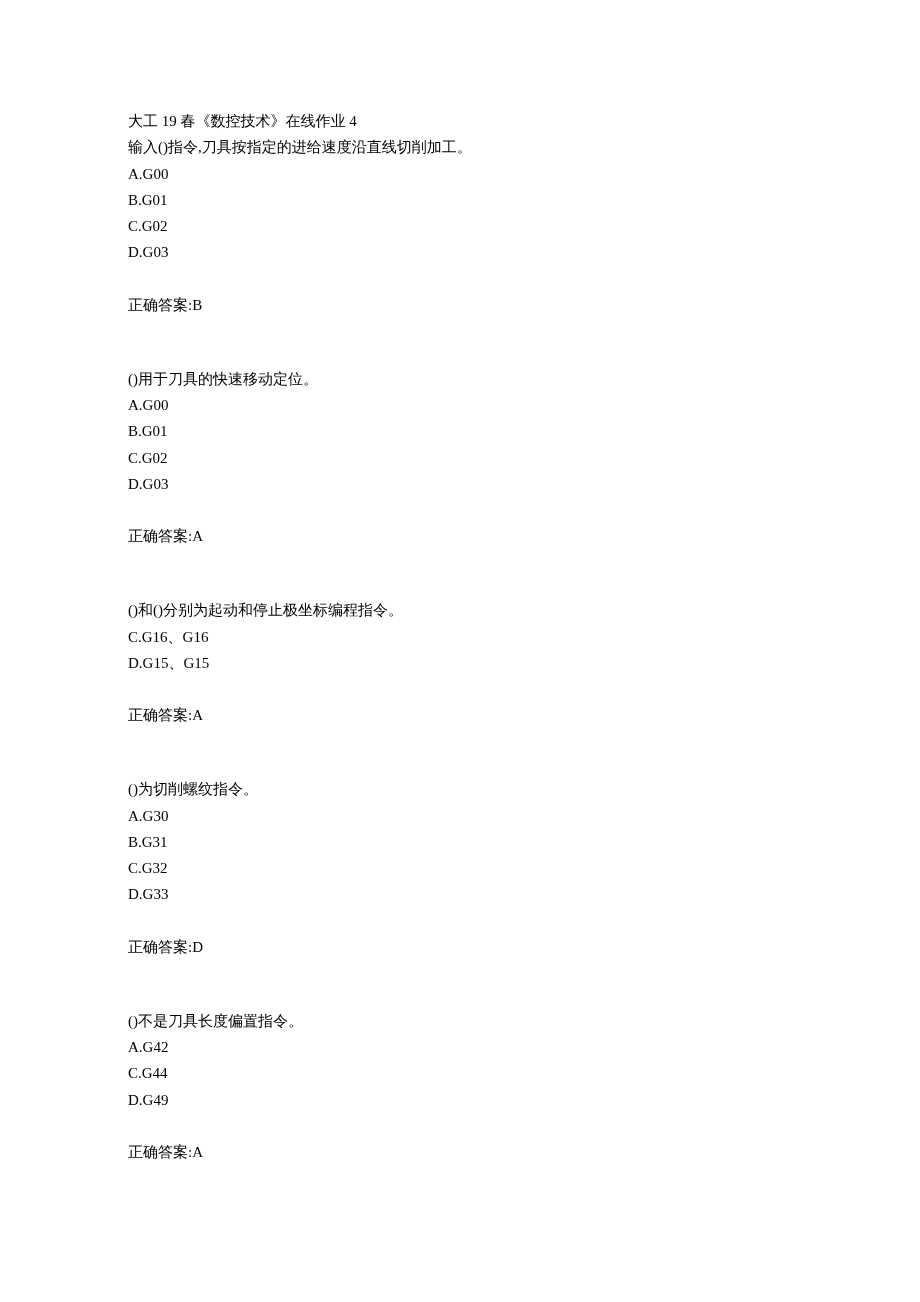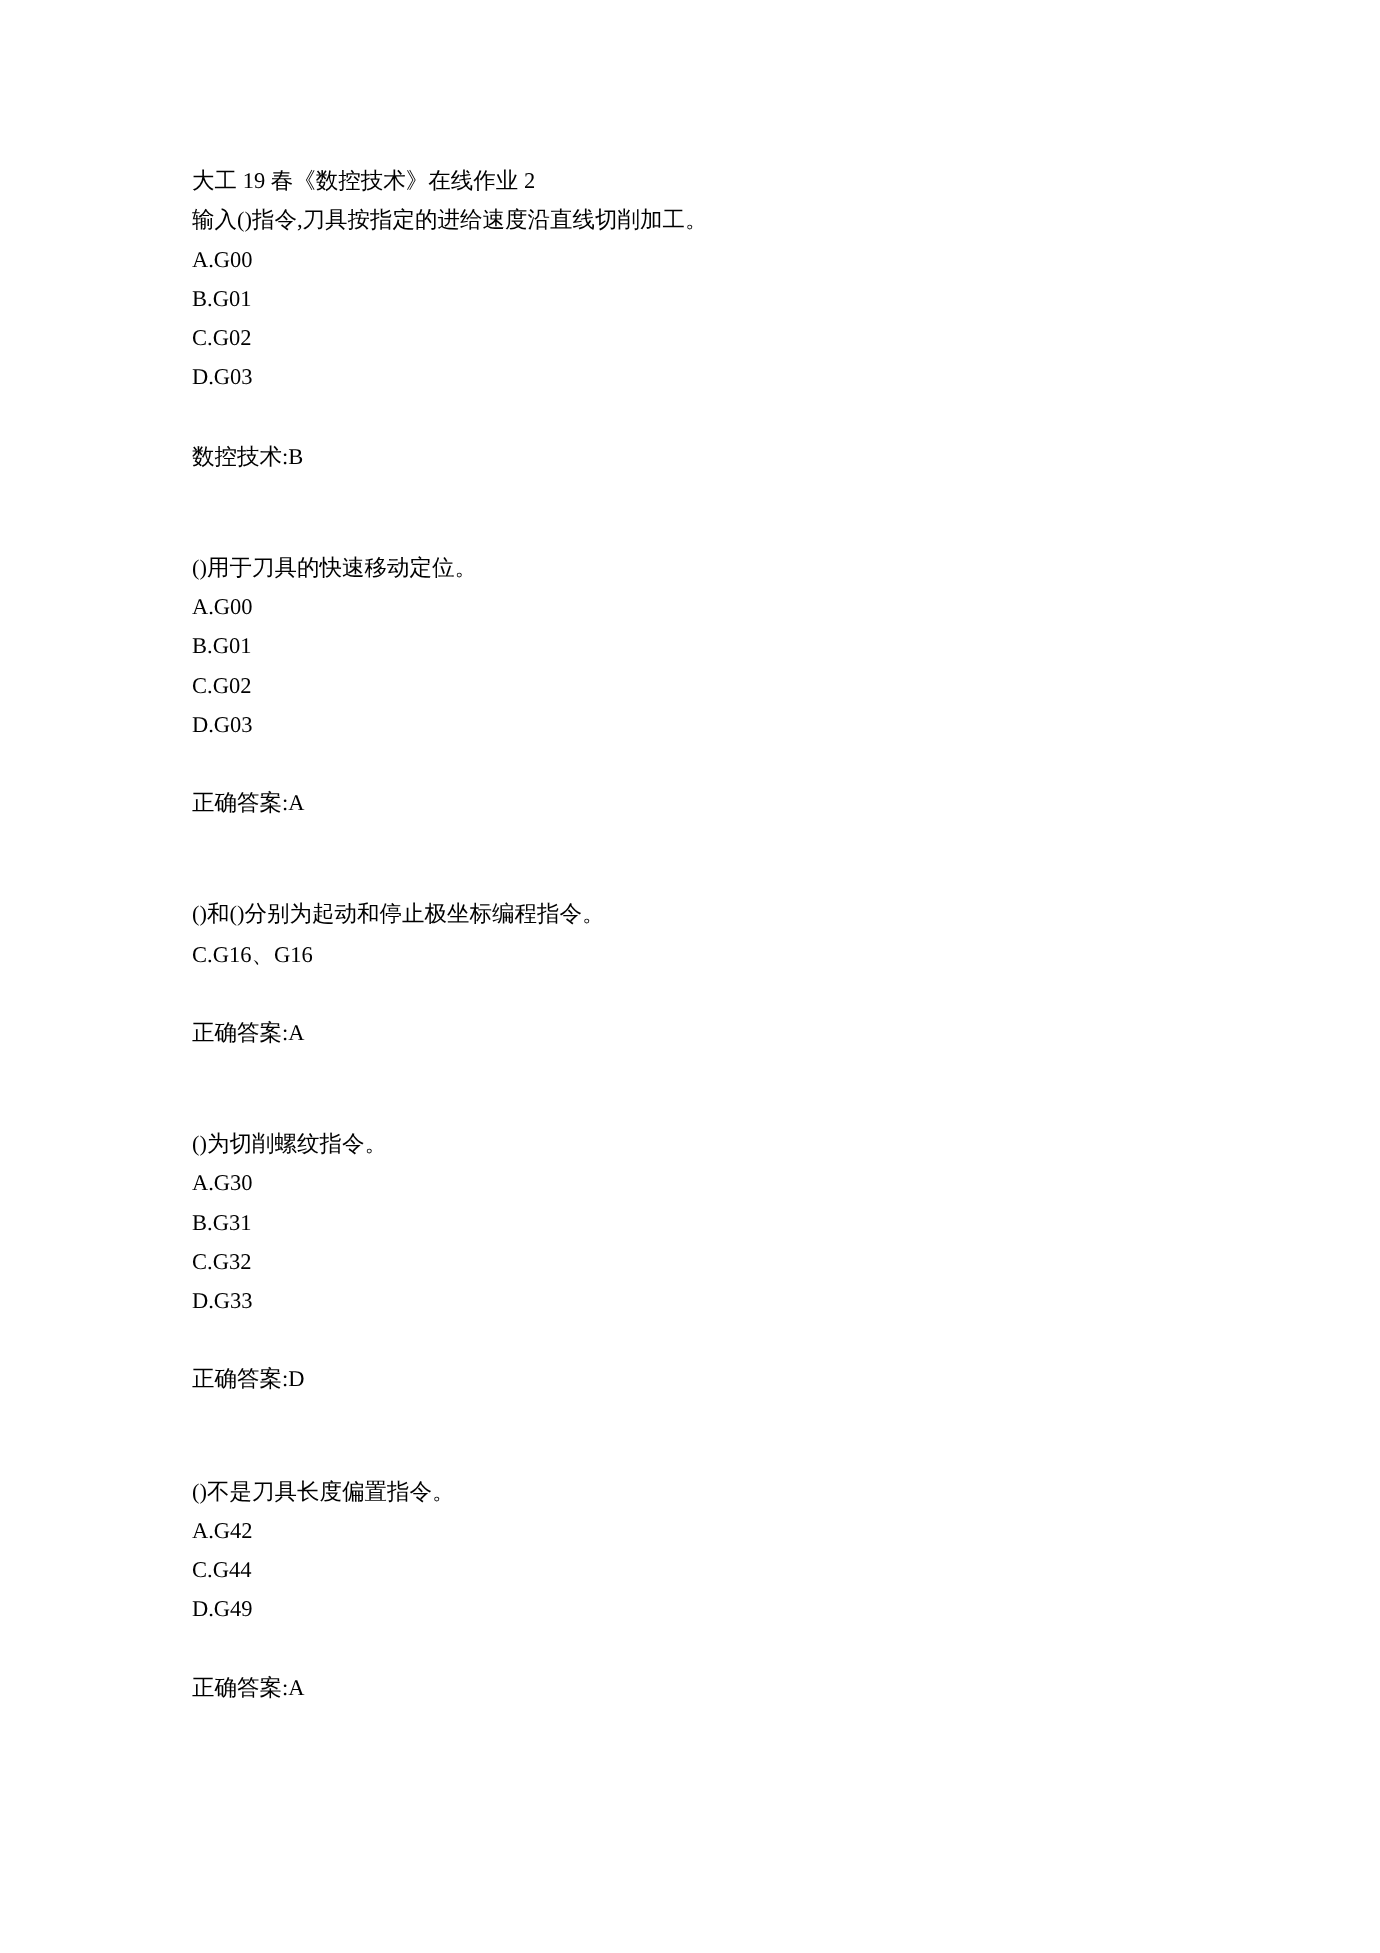--- a/index.html
+++ b/index.html
@@ -29,43 +29,44 @@
       display: block;
       font-family: Liberation Serif, serif;
     }
     .answer {
       margin-top: 26px;
     }
   </style>
 </head>
 <body>
 
-<div class="title">大工 19 春《数控技术》在线作业 2</div>
+<div class="title">大工 19 春《数控技术》在线作业 4</div>
 
 <div class="question-block">
   <span class="q-text">输入()指令,刀具按指定的进给速度沿直线切削加工。</span>
   <span class="option">A.G00</span>
   <span class="option">B.G01</span>
   <span class="option">C.G02</span>
   <span class="option">D.G03</span>
-  <div class="answer">数控技术:B</div>
+  <div class="answer">正确答案:B</div>
 </div>
 
 <div class="question-block">
   <span class="q-text">()用于刀具的快速移动定位。</span>
   <span class="option">A.G00</span>
   <span class="option">B.G01</span>
   <span class="option">C.G02</span>
   <span class="option">D.G03</span>
   <div class="answer">正确答案:A</div>
 </div>
 
 <div class="question-block">
   <span class="q-text">()和()分别为起动和停止极坐标编程指令。</span>
   <span class="option">C.G16、G16</span>
+  <span class="option">D.G15、G15</span>
   <div class="answer">正确答案:A</div>
 </div>
 
 <div class="question-block">
   <span class="q-text">()为切削螺纹指令。</span>
   <span class="option">A.G30</span>
   <span class="option">B.G31</span>
   <span class="option">C.G32</span>
   <span class="option">D.G33</span>
   <div class="answer">正确答案:D</div>

